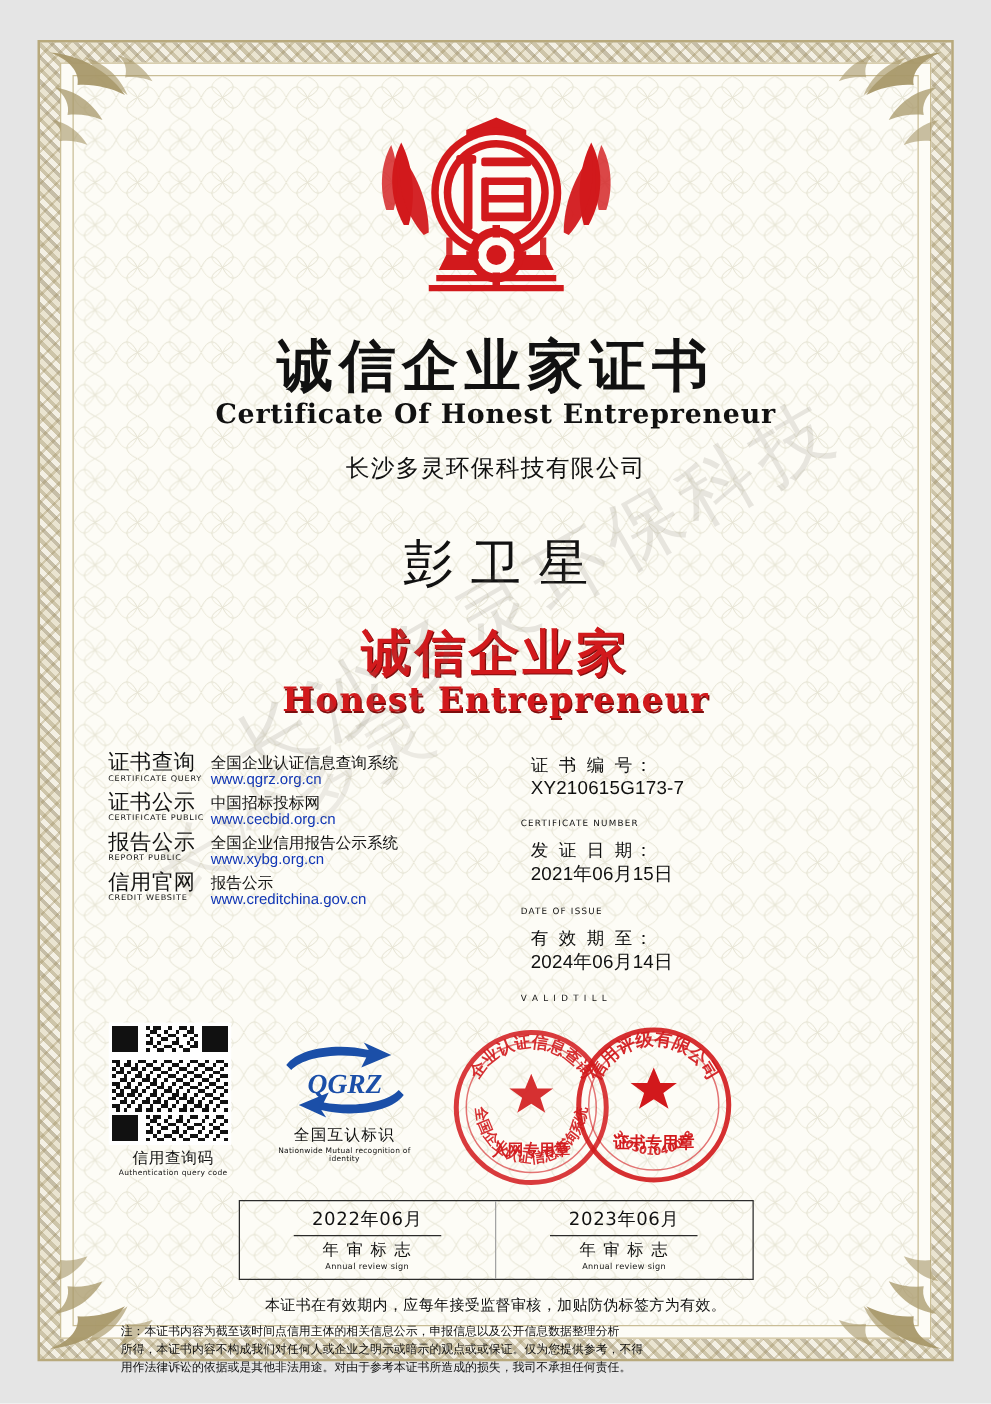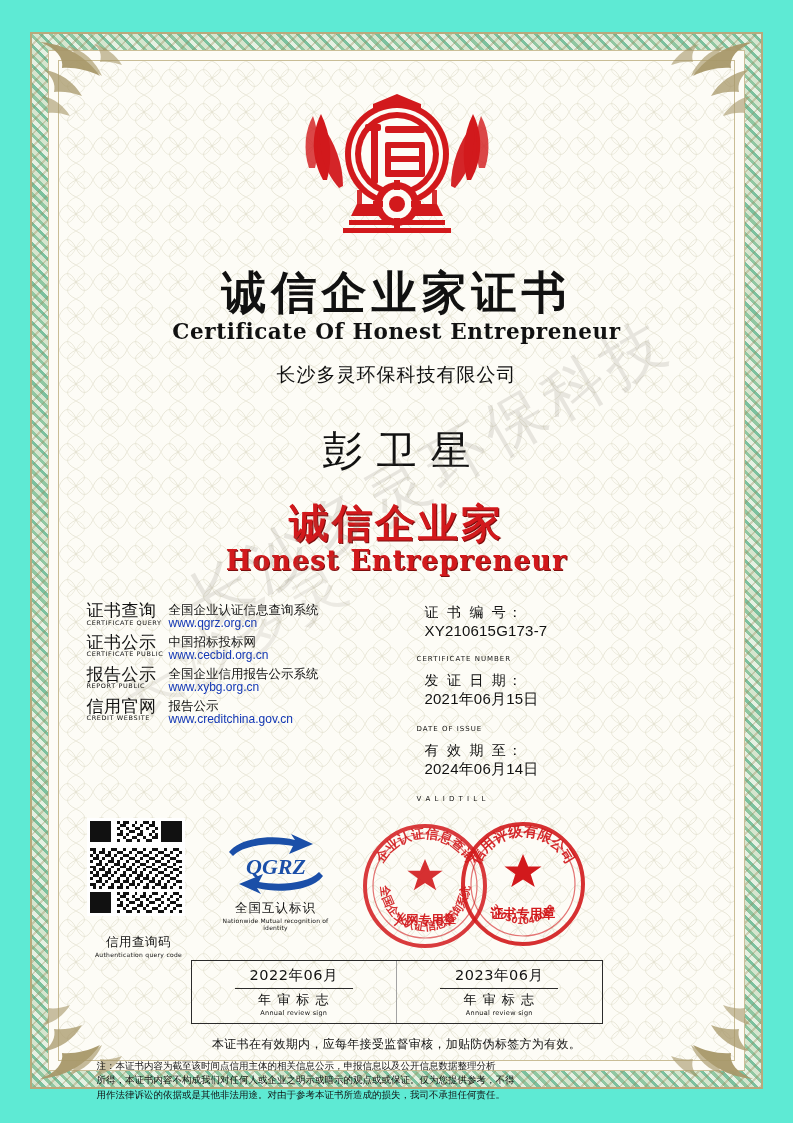--- a/index.html
+++ b/index.html
@@ -11,21 +11,21 @@
     width: 793px;
     height: 1123px;
     font-family: "Liberation Sans", sans-serif;
     overflow: hidden;
   }
 
   .page {
     position: relative;
     width: 793px;
     height: 1123px;
-    background: #5eead4;
+    background: #e5e5e5;
     box-sizing: border-box;
     padding: 28px 28px;
   }
 
   
   .frame-outer {
     position: absolute;
     left: 30px; top: 32px; right: 30px; bottom: 34px;
     border: 2px solid #b8a97c;
     background:
@@ -250,21 +250,21 @@
   }
   .qr {
     width: 98px; height: 98px;
     background: #fff;
   }
   .qr svg { display:block; }
   .qr-cap-cn {
     font-family: "DejaVu Sans", sans-serif;
     font-size: 12.5px;
     color: #111;
-    margin-top: 18px;
+    margin-top: 2px;
     letter-spacing: 0.5px;
   }
   .qr-cap-en {
     font-family: "DejaVu Sans", sans-serif;
     font-size: 6px;
     color: #111;
     display: block;
     letter-spacing: 0.3px;
   }
 

